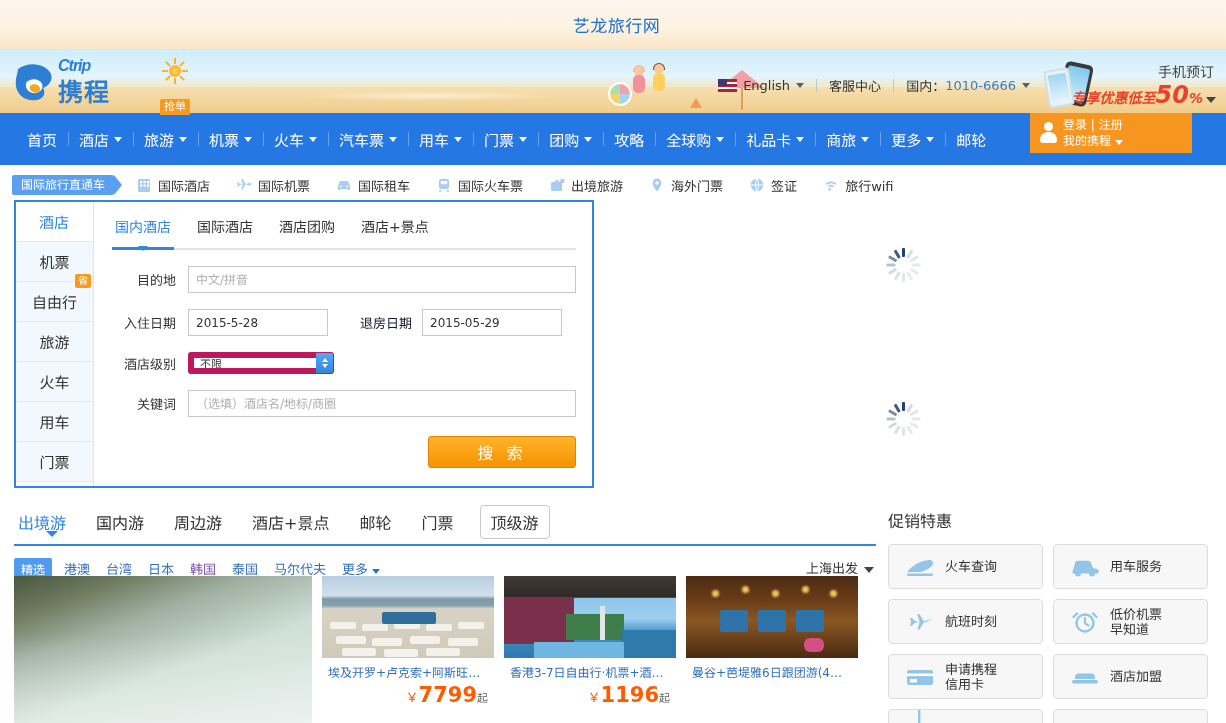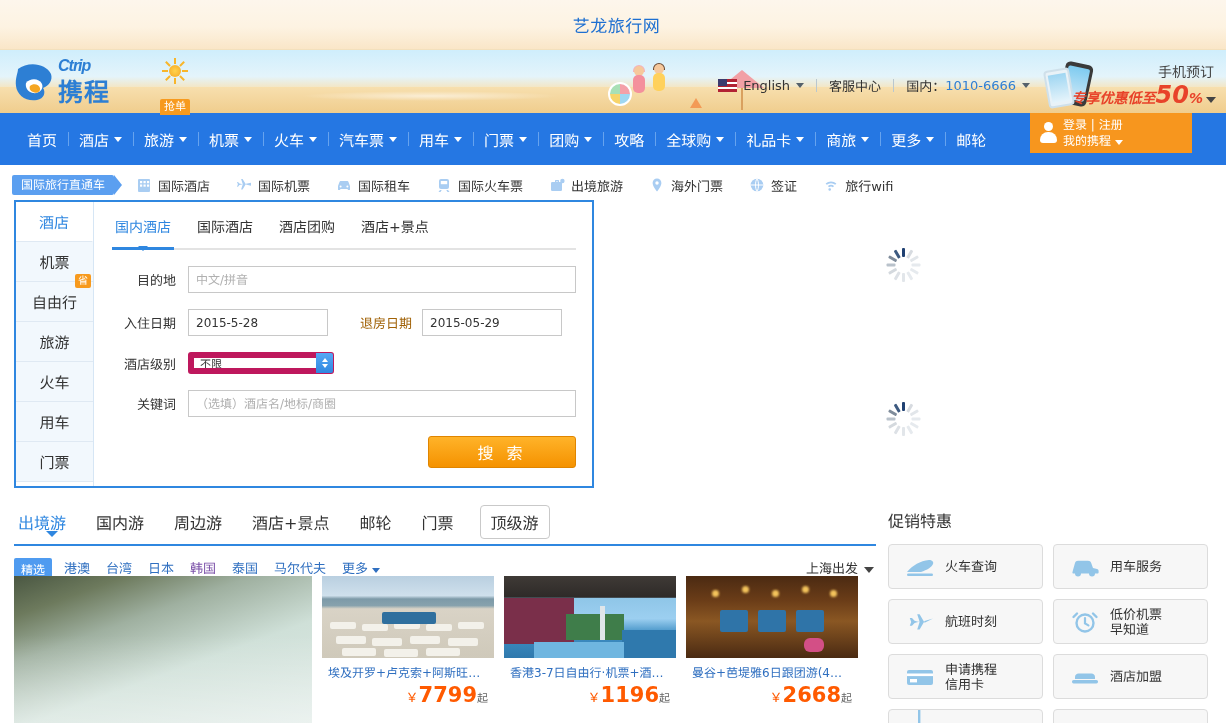--- a/index.html
+++ b/index.html
@@ -181,21 +181,21 @@
   .frow { display:flex; align-items:center; margin-top: 16px; }
   .flabel { width: 64px; text-align: right; font-size:13px; color:#333; margin-right:12px;
             font-family:"DejaVu Sans",sans-serif; }
   .finput {
     height: 27px; border:1px solid #c8c8c8; padding: 0 7px; font-size:12px; color:#333;
     outline:none; font-family:"DejaVu Sans",sans-serif; background:#fff;
   }
   .finput::placeholder { color:#b0b0b0; }
   .w-dest { width: 388px; }
   .w-date { width: 140px; }
-  .lbl-out { width: 68px; text-align: right; font-size:13px; color:#a16207; margin: 0 10px 0 16px;
+  .lbl-out { width: 68px; text-align: right; font-size:13px; color:#0f172a; margin: 0 10px 0 16px;
              font-family:Liberation Sans, sans-serif;}
   .selwrap { position: relative; width: 146px; height: 22px; }
   .selwrap select {
     -webkit-appearance: none; appearance: none;
     width:146px; height:22px; border:6px solid #be185d; border-radius:3px;
     font-size:11px; padding: 0 22px 0 6px; background:#fff; color:#333; outline:none;
     font-family:"DejaVu Sans",sans-serif;
   }
   .sel-arrows {
     position:absolute; right:1px; top:1px; width:17px; height:20px; border-radius:0 2px 2px 0;
@@ -220,21 +220,21 @@
                background:#e2e6ea; border-radius:1px; transform-origin: 1.5px 17px; }
 
   
   .btabs { position:absolute; left:14px; top:505px; width:862px; }
   .btab-row { display:flex; align-items:flex-end; gap:22px; border-bottom:2px solid #2f87e0; padding-bottom:8px; position:relative; }
   .btab { font-size:16px; color:#333; cursor:pointer; padding: 0 4px 2px; font-family:"DejaVu Sans",sans-serif;}
   .btab.active { color:#2f87e0; }
   .btab.boxed { border:1px solid #c9c9c9; border-radius:4px; padding: 4px 10px; background:#fff; margin-bottom:-3px;}
   .btab-arrow { position:absolute; left:32px; top:26px; width:0;height:0;
     border-left:6px solid transparent;border-right:6px solid transparent;border-top:6px solid #2f87e0;}
-  .filter-row { display:flex; margin-top:12px; position:relative; }
+  .filter-row { display:flex; align-items:center; margin-top:12px; position:relative; }
   .chip { background:#4f9bf0; color:#fff; font-size:12px; padding:2px 7px; border-radius:2px; margin-right:12px;
           font-family:"DejaVu Sans",sans-serif;}
   .flink { font-size:13px; color:#2f6fc0; margin-right:16px; cursor:pointer; font-family:"DejaVu Sans",sans-serif;}
   .flink.purple { color:#7a4fa8; }
   .depart { position:absolute; right:2px; top:0; font-size:13px; color:#333; font-family:"DejaVu Sans",sans-serif;}
   .depart .dc { display:inline-block;width:0;height:0;margin-left:6px;
            border-left:5px solid transparent;border-right:5px solid transparent;border-top:6px solid #444;}
 
   
   .cards { position:absolute; left:14px; top:576px; width:862px; display:flex; gap:10px; }
@@ -681,23 +681,20 @@
           <i style="left:86px;top:14px;width:7px;height:7px;"></i>
             <i style="left:116px;top:10px;width:7px;height:7px;"></i>
           <i style="left:144px;top:14px;width:7px;height:7px;"></i>
           <i style="left:34px;top:34px;width:28px;height:22px;background:#2f74a8;border-radius:2px;filter:none;"></i>
           <i style="left:72px;top:34px;width:28px;height:22px;background:#2f74a8;border-radius:2px;filter:none;"></i>
           <i style="left:110px;top:34px;width:28px;height:22px;background:#2f74a8;border-radius:2px;filter:none;"></i>
           <i style="left:118px;top:62px;width:20px;height:14px;background:#d34f86;border-radius:6px;filter:none;"></i>
         </div>
       </div>
       <div class="ctitle">曼谷+芭堤雅6日跟团游(4钻)·...</div>
-      <div class="cprice">
-        <span class="y">￥</span><span class="n">2668</span><span class="q">起</span>
-      </div>
     </div>
   </div>
 
   <div class="promo">
     <div class="promo-title">促销特惠</div>
     <div class="promo-grid">
 
       <div class="promo-item">
         <span class="promo-ic"><svg viewBox="0 0 30 26">
               <path d="M2 18c6-7 13-11 22-12 3 0 5 2 4 4-1 3-6 6-12 8z"></path>

